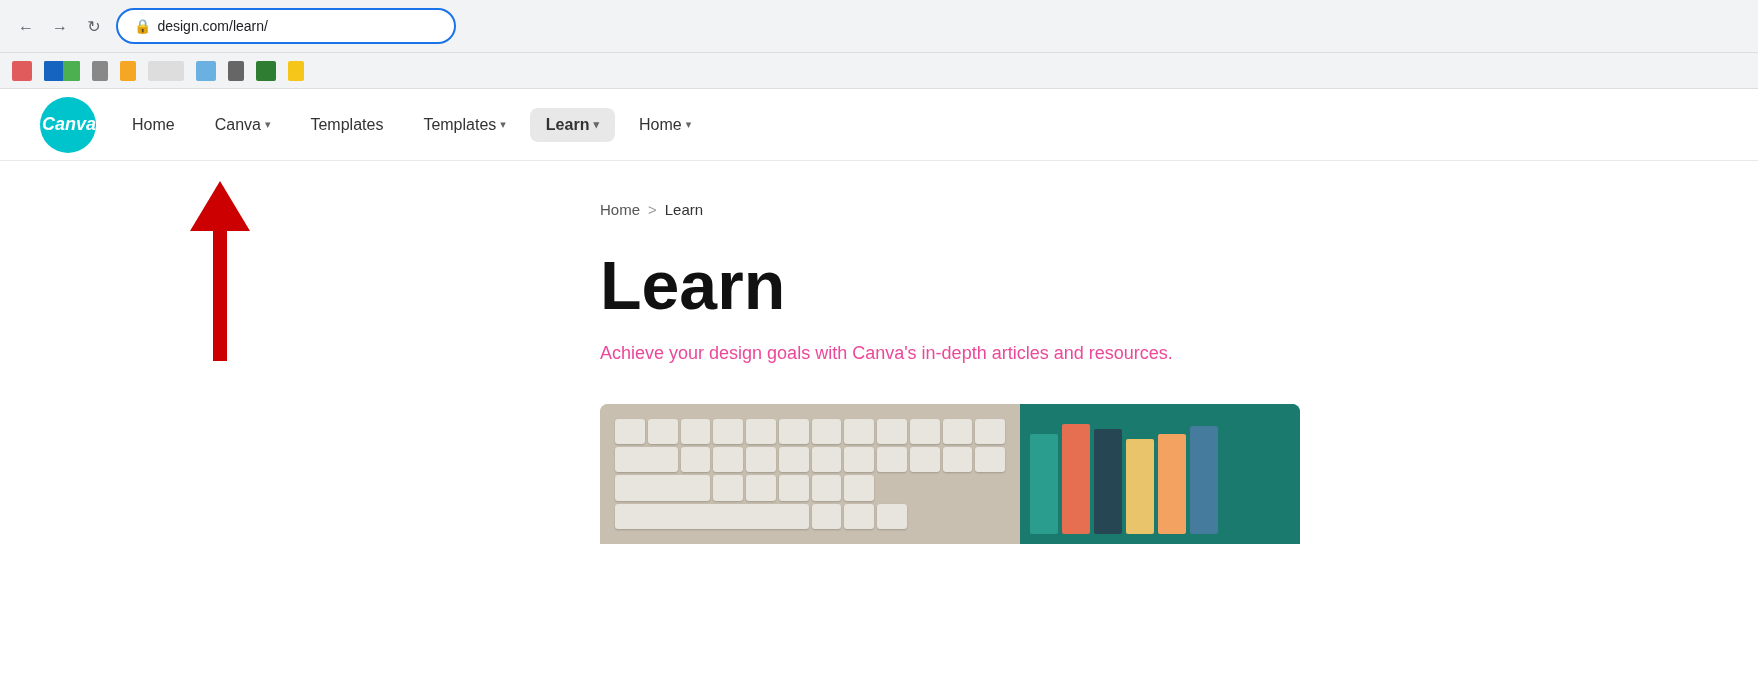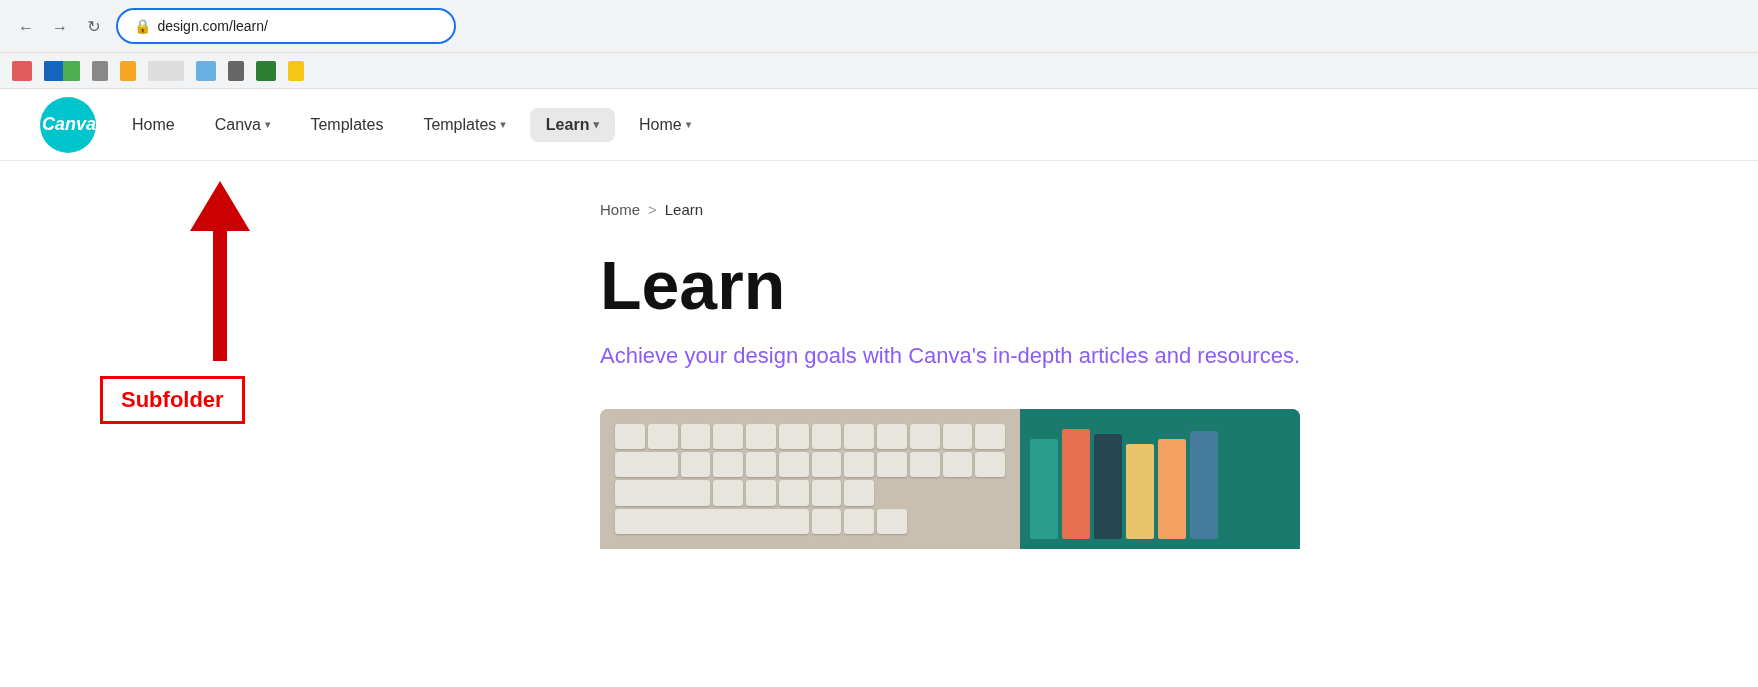--- a/index.html
+++ b/index.html
@@ -168,22 +168,22 @@
     .breadcrumb-separator { color: #999; }
     .breadcrumb-current { color: #333; }
     .page-title {
       font-size: 68px;
       font-weight: 800;
       color: #111;
       line-height: 1.1;
       margin-bottom: 20px;
     }
     .page-subtitle {
-      font-size: 22px;
-      color: #8b5cf6;
+      font-size: 18px;
+      color: #ec4899;
       margin-bottom: 40px;
     }
 
     
     .hero-image {
       width: 700px;
       height: 140px;
       background: linear-gradient(to right, #d4c9b5 50%, #2a9d8f 50%);
       border-radius: 8px 8px 0 0;
       overflow: hidden;
@@ -280,21 +280,20 @@
     <div class="left-panel">
       <div class="annotation-container">
 
         <svg class="red-arrow" width="80" height="220" viewBox="0 0 80 220">
 
           <rect x="33" y="20" width="14" height="160" fill="#cc0000"></rect>
 
           <polygon points="40,0 10,50 70,50" fill="#cc0000"></polygon>
         </svg>
 
-        <div class="subfolder-box">Subfolder</div>
       </div>
     </div>
 
     <div class="right-content">
 
       <div class="breadcrumb">
         <span style="cursor:pointer;">Home</span>
         <span class="breadcrumb-separator">&gt;</span>
         <span class="breadcrumb-current">Learn</span>
       </div>

